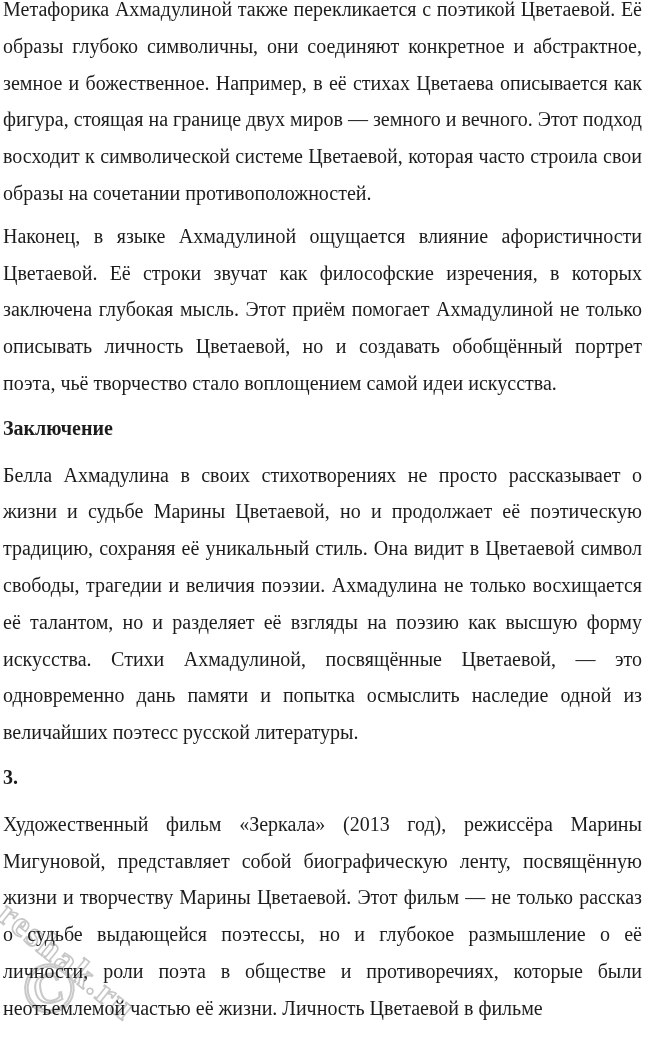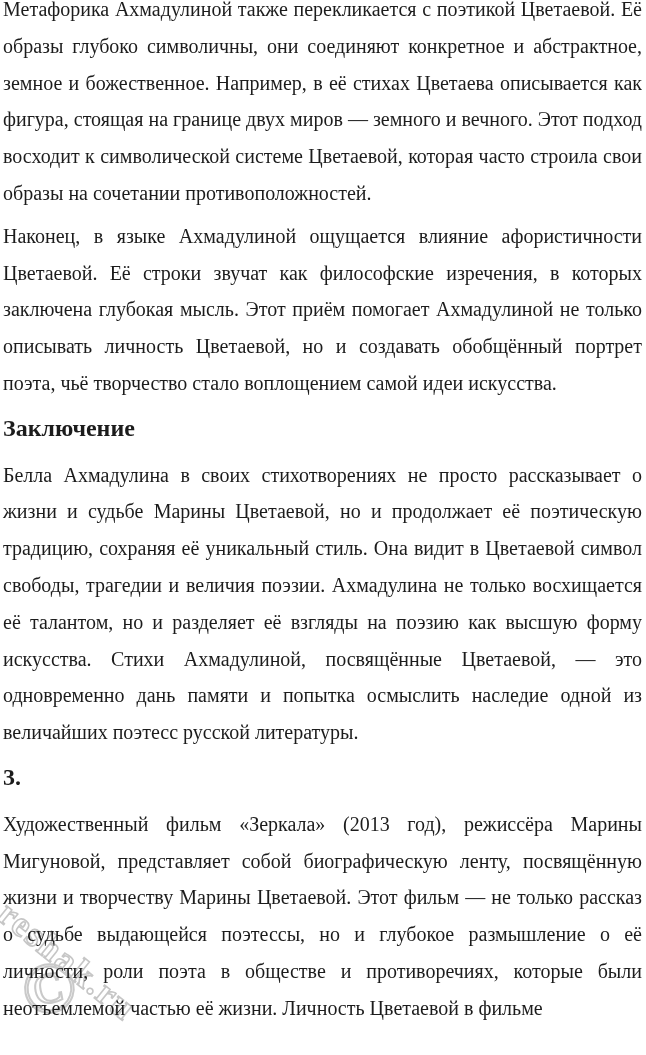--- a/index.html
+++ b/index.html
@@ -29,21 +29,21 @@
     font-size: 20px;
     line-height: 36.8px;
     color: #1c1c1c;
     text-align: justify;
     z-index: 2;
   }
   .content p {
     margin: 0 0 6px 0;
   }
   .content h2 {
-    font-size: 24px;
+    font-size: 20px;
     line-height: 36.8px;
     font-weight: bold;
     margin: 8px 0 10px 0;
     text-align: left;
   }
   
   .watermark {
     position: absolute;
     left: 0;
     top: 0;

